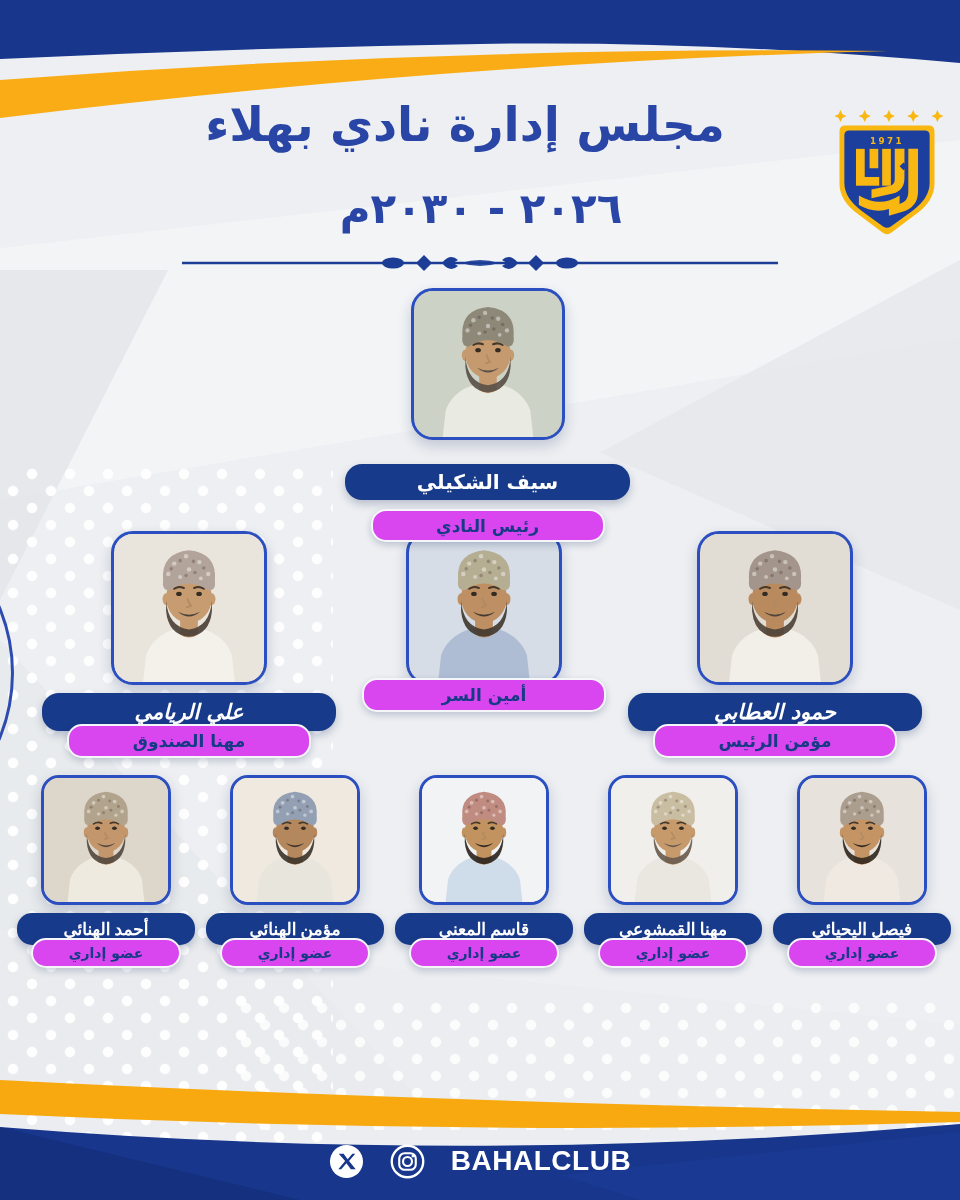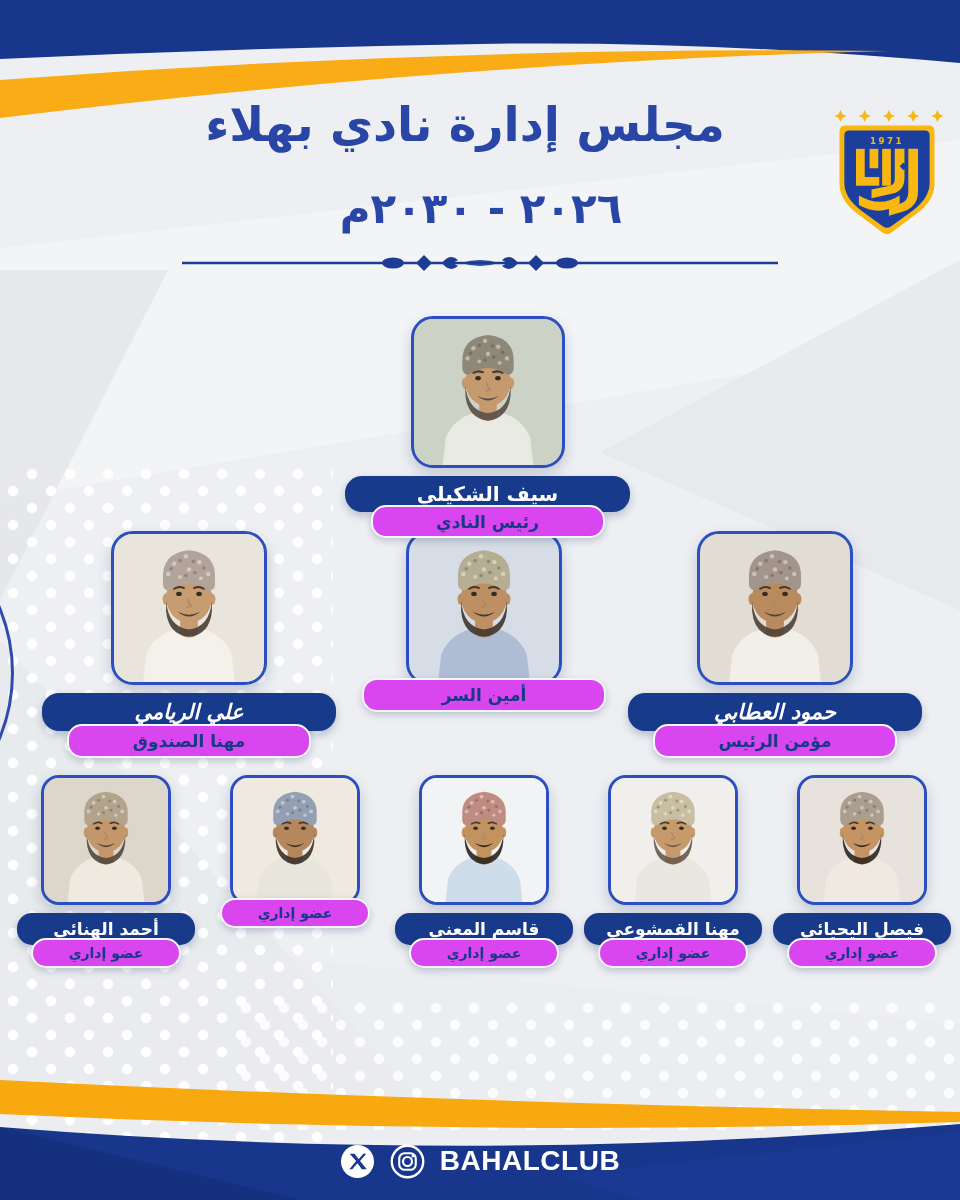--- a/index.html
+++ b/index.html
@@ -31,25 +31,25 @@
   .role-pill{margin-top:-7px;background:#d946ef;border:2px solid #f5f6f8;border-radius:15px;
     color:#173a86;font-weight:800;display:flex;align-items:center;justify-content:center;
     z-index:2;white-space:nowrap;box-shadow:0 3px 7px rgba(20,40,90,.22);}
   .row1 .photo{width:148px;height:146px;}
   .row1 .name-pill{height:36px;font-size:20px;}
   .row1 .role-pill{width:230px;height:29px;font-size:17px;}
   .row2 .photo{width:150px;height:148px;}
   .row2 .name-pill{height:38px;font-size:21px;font-style:italic;}
   .row2 .role-pill{width:240px;height:30px;font-size:17px;}
   .row3 .photo{width:124px;height:124px;border-radius:18px;}
-  .row3 .name-pill{height:32px;font-size:17px;border-radius:15px;}
+  .row3 .name-pill{height:32px;font-size:17px;border-radius:15px;font-family:Liberation Serif, serif;}
   .row3 .role-pill{width:146px;height:26px;font-size:14px;}
   
   .footer-content{position:absolute;left:0;top:1136px;width:960px;height:50px;z-index:5;
-    display:flex;align-items:center;justify-content:center;gap:15px;}
+    display:flex;align-items:center;justify-content:center;gap:26px;}
   .handle{color:#ffffff;font-weight:800;font-size:28px;letter-spacing:.5px;
     font-family:"Liberation Sans","DejaVu Sans",sans-serif;}
   .soc{width:35px;height:35px;display:block;}
 </style>
 </head>
 <body>
 
 <div class="stage">
 
   <svg width="0" height="0" style="position:absolute" aria-hidden="true">
@@ -140,21 +140,21 @@
       <ellipse cx="213" cy="15" rx="11" ry="5.5" stroke="none"></ellipse>
       <path d="M244,7 L252,15 L244,23 L236,15 Z" stroke="none"></path>
       <path d="M262,15 q8,-10 16,-3 l-5,3 5,3 q-8,7 -16,-3 Z" stroke="none"></path>
       <path d="M281,15 Q300,9 319,15 Q300,21 281,15 Z" stroke="none" opacity=".9"></path>
       <path d="M338,15 q-8,-10 -16,-3 l5,3 -5,3 q8,7 16,-3 Z" stroke="none"></path>
       <path d="M356,7 L364,15 L356,23 L348,15 Z" stroke="none"></path>
       <ellipse cx="387" cy="15" rx="11" ry="5.5" stroke="none"></ellipse>
     </g>
   </svg>
 
-  <div class="card row1" style="left:345px;top:316px;width:285px;--turban:#8e8878;--robe:#e9ebe2;--pbg:#cdd2c6;--skin:#c59a6f;--beard:#5a5048;">
+  <div class="card row1" style="left:345px;top:288px;width:285px;gap:16px;--turban:#8e8878;--robe:#e9ebe2;--pbg:#cdd2c6;--skin:#c59a6f;--beard:#5a5048;">
     <div class="photo">
       <svg viewBox="0 0 100 100">
           <use href="#avatar"></use>
         </svg>
     </div>
     <div class="name-pill">
       <span dir="rtl">سيف الشكيلي</span>
     </div>
     <div class="role-pill">
       <span dir="rtl">رئيس النادي</span>
@@ -212,20 +212,23 @@
     <div class="role-pill">
       <span dir="rtl">عضو إداري</span>
     </div>
   </div>
 
   <div class="card row3" style="left:206px;top:775px;width:178px;--turban:#93a0b4;--robe:#e8e5dc;--pbg:#efe9e0;--skin:#b5875c;--beard:#3e352d;">
     <div class="photo">
       <svg viewBox="0 0 100 100">
           <use href="#avatar"></use>
         </svg>
+    </div>
+    <div class="name-pill">
+      <span dir="rtl">مؤمن الهنائي</span>
     </div>
     <div class="role-pill">
       <span dir="rtl">عضو إداري</span>
     </div>
   </div>
 
   <div class="card row3" style="left:395px;top:775px;width:178px;--turban:#c08b80;--robe:#cfdcea;--pbg:#f2f3f5;--skin:#c2935f;--beard:#2e261f;">
     <div class="photo">
       <svg viewBox="0 0 100 100">
           <use href="#avatar"></use>

